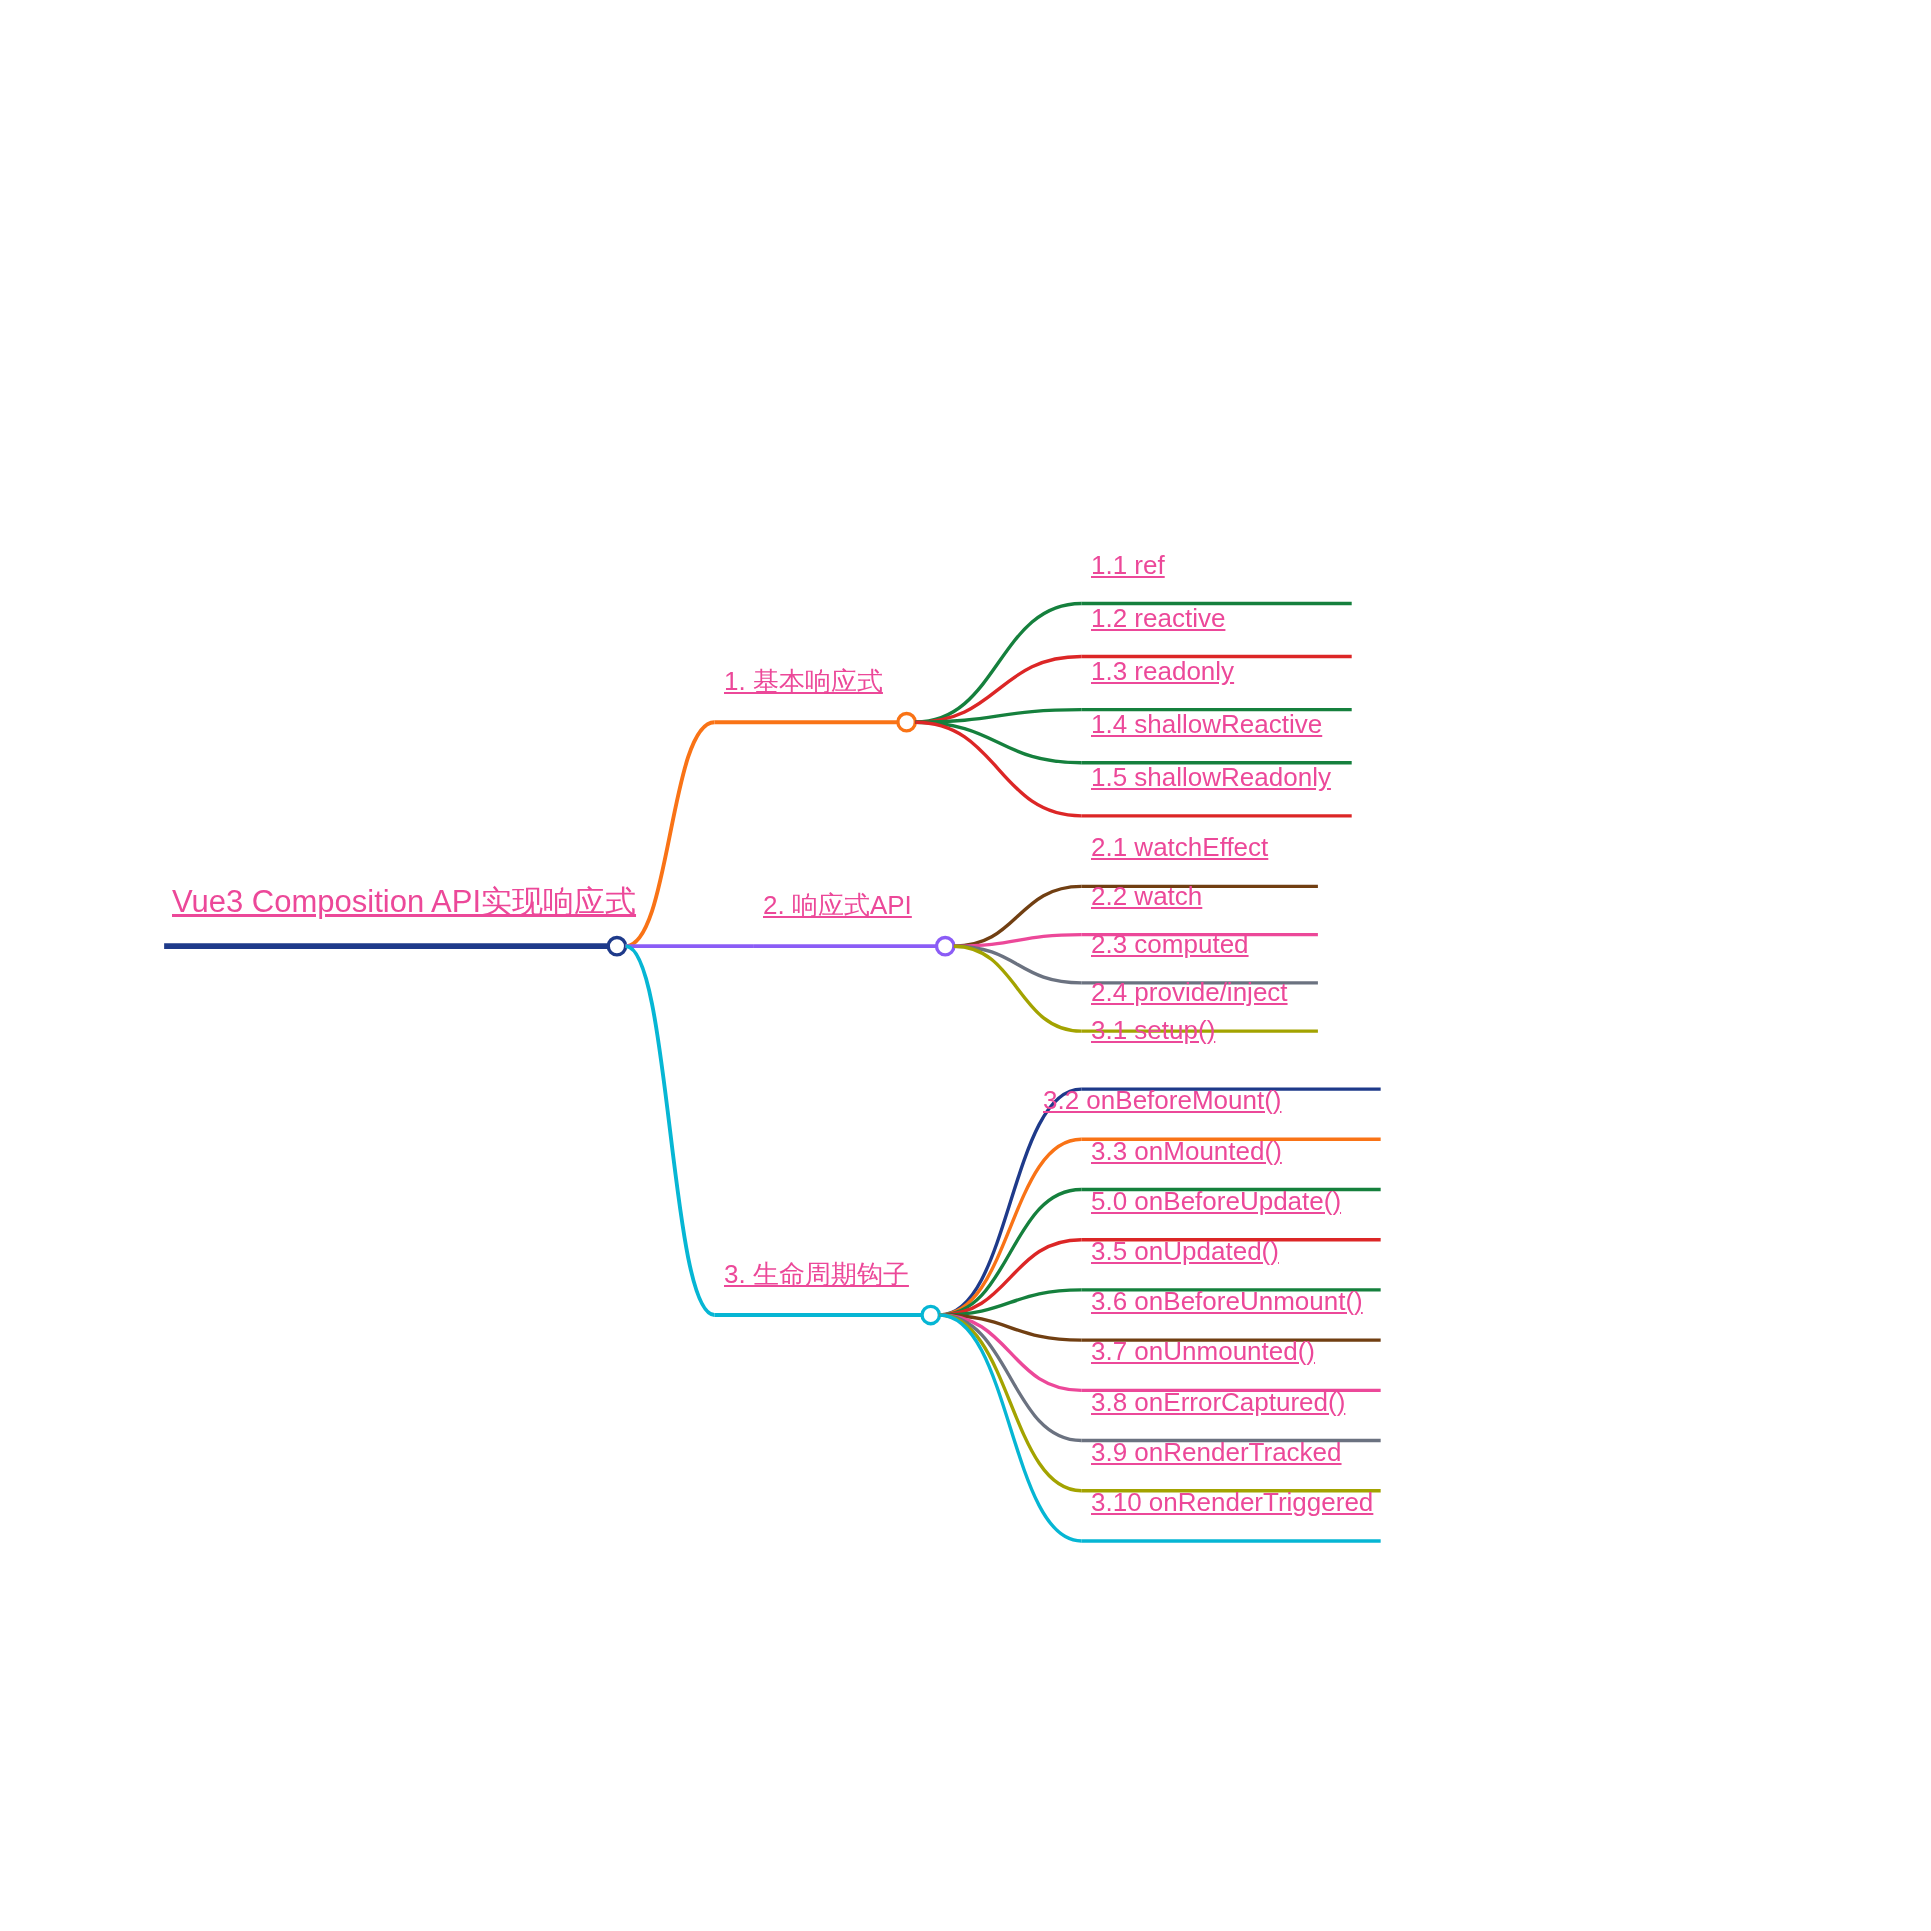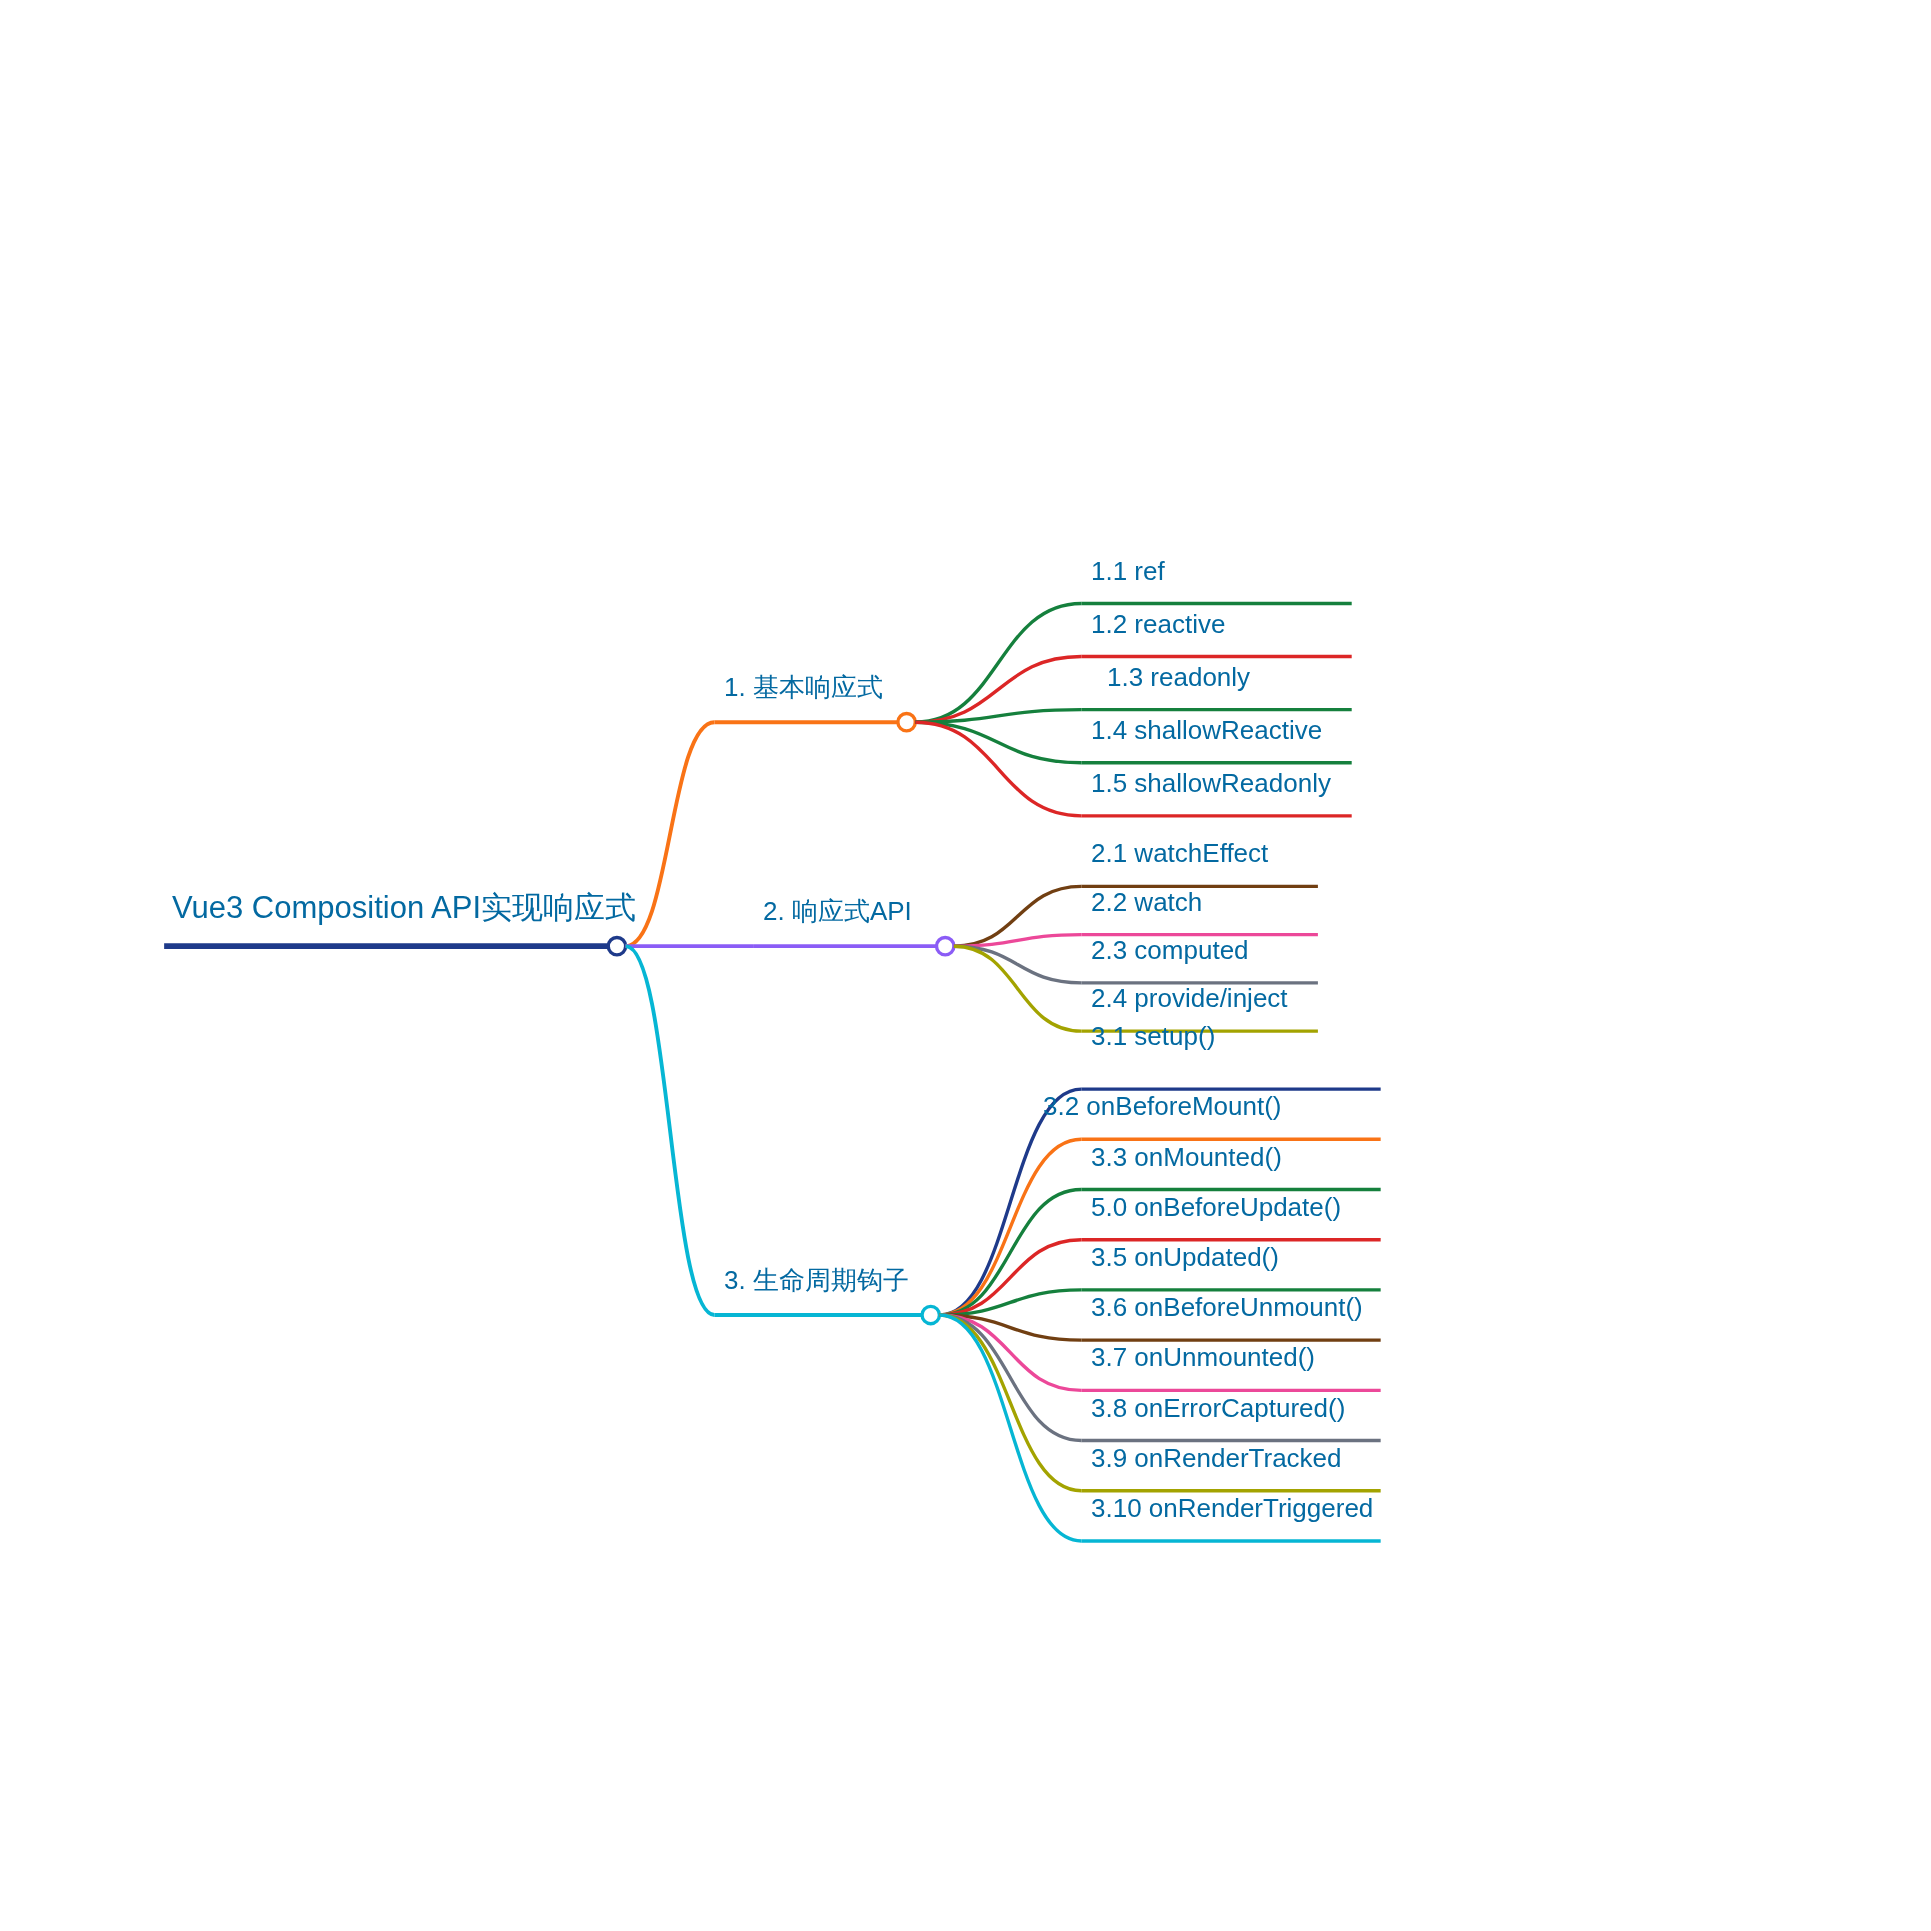--- a/index.html
+++ b/index.html
@@ -2,23 +2,24 @@
 <html><head>
 <meta charset="utf-8">
 <style>
   * { margin: 0; padding: 0; box-sizing: border-box; }
   body { background: #fff; font-family: "Segoe UI", "Microsoft YaHei", Arial, sans-serif; }
   .canvas { position: relative; width: 1931px; height: 1931px; }
   svg { position: absolute; top: 0; left: 0; }
   .node {
     position: absolute;
     font-size: 26px;
-    color: #0369a1;
+    color: #ec4899;
     white-space: nowrap;
-    padding-bottom: 13px;
+    padding-bottom: 19px;
+    text-decoration: underline;
   }
   .root-node {
     font-size: 31px;
   }
 </style>
 </head>
 <body>
 
 <div class="canvas">
   <svg id="svg-layer" width="1931" height="1931" viewBox="0 0 2000 2000">
@@ -70,21 +71,21 @@
       <path d="M 973 1362 C 1046.5 1362 1046.5 1544 1120 1544" stroke="#a3a300" stroke-width="3.5" fill="none"></path>
       <line x1="1120" y1="1544" x2="1430" y2="1544" stroke="#a3a300" stroke-width="3.5"></line>
       <path d="M 973 1362 C 1046.5 1362 1046.5 1596 1120 1596" stroke="#06b6d4" stroke-width="3.5" fill="none"></path>
       <line x1="1120" y1="1596" x2="1430" y2="1596" stroke="#06b6d4" stroke-width="3.5"></line>
     </svg>
   <div id="nodes-layer">
       <div class="node root-node" style="left: 172px; bottom: 989px;">Vue3 Composition API实现响应式</div>
       <div class="node " style="left: 724px; bottom: 1213px;">1. 基本响应式</div>
       <div class="node " style="left: 1091px; bottom: 1331px;">1.1 ref</div>
       <div class="node " style="left: 1091px; bottom: 1278px;">1.2 reactive</div>
-      <div class="node " style="left: 1091px; bottom: 1225px; margin-left: 16px;">1.3 readonly</div>
+      <div class="node " style="left: 1091px; bottom: 1225px;">1.3 readonly</div>
       <div class="node " style="left: 1091px; bottom: 1172px; margin-top: 28px;">1.4 shallowReactive</div>
       <div class="node " style="left: 1091px; bottom: 1119px;">1.5 shallowReadonly</div>
       <div class="node " style="left: 763px; bottom: 989px;">2. 响应式API</div>
       <div class="node " style="left: 1091px; bottom: 1049px;">2.1 watchEffect</div>
       <div class="node " style="left: 1091px; bottom: 1000px;">2.2 watch</div>
       <div class="node " style="left: 1091px; bottom: 952px;">2.3 computed</div>
       <div class="node " style="left: 1091px; bottom: 904px;">2.4 provide/inject</div>
       <div class="node " style="left: 724px; bottom: 620px;">3. 生命周期钩子</div>
       <div class="node " style="left: 1091px; bottom: 866px;">3.1 setup()</div>
       <div class="node " style="left: 1043px; bottom: 796px;">3.2 onBeforeMount()</div>

